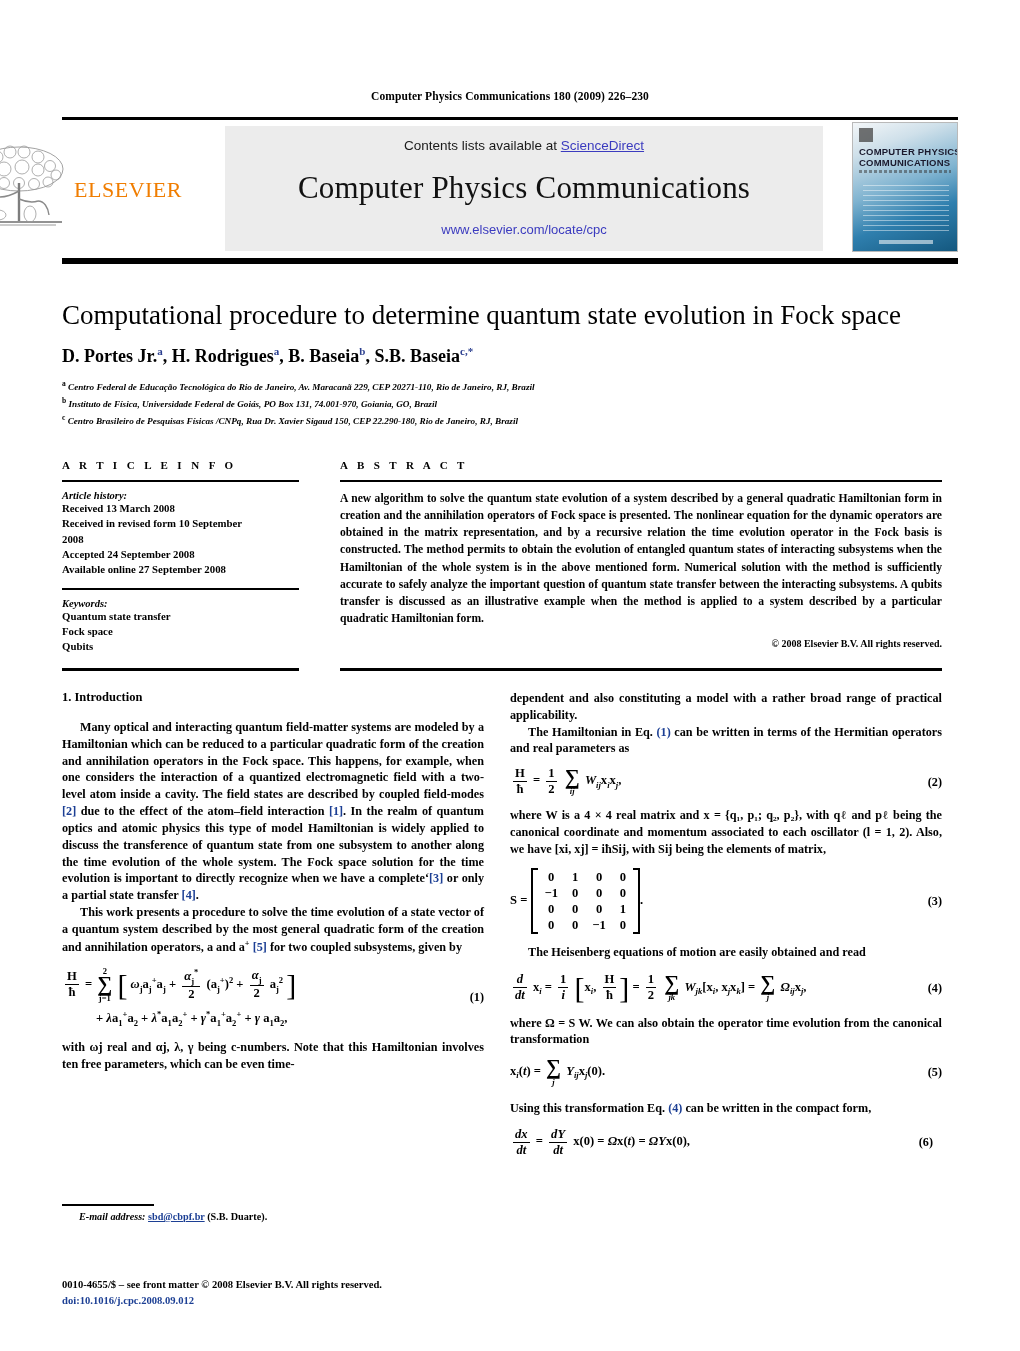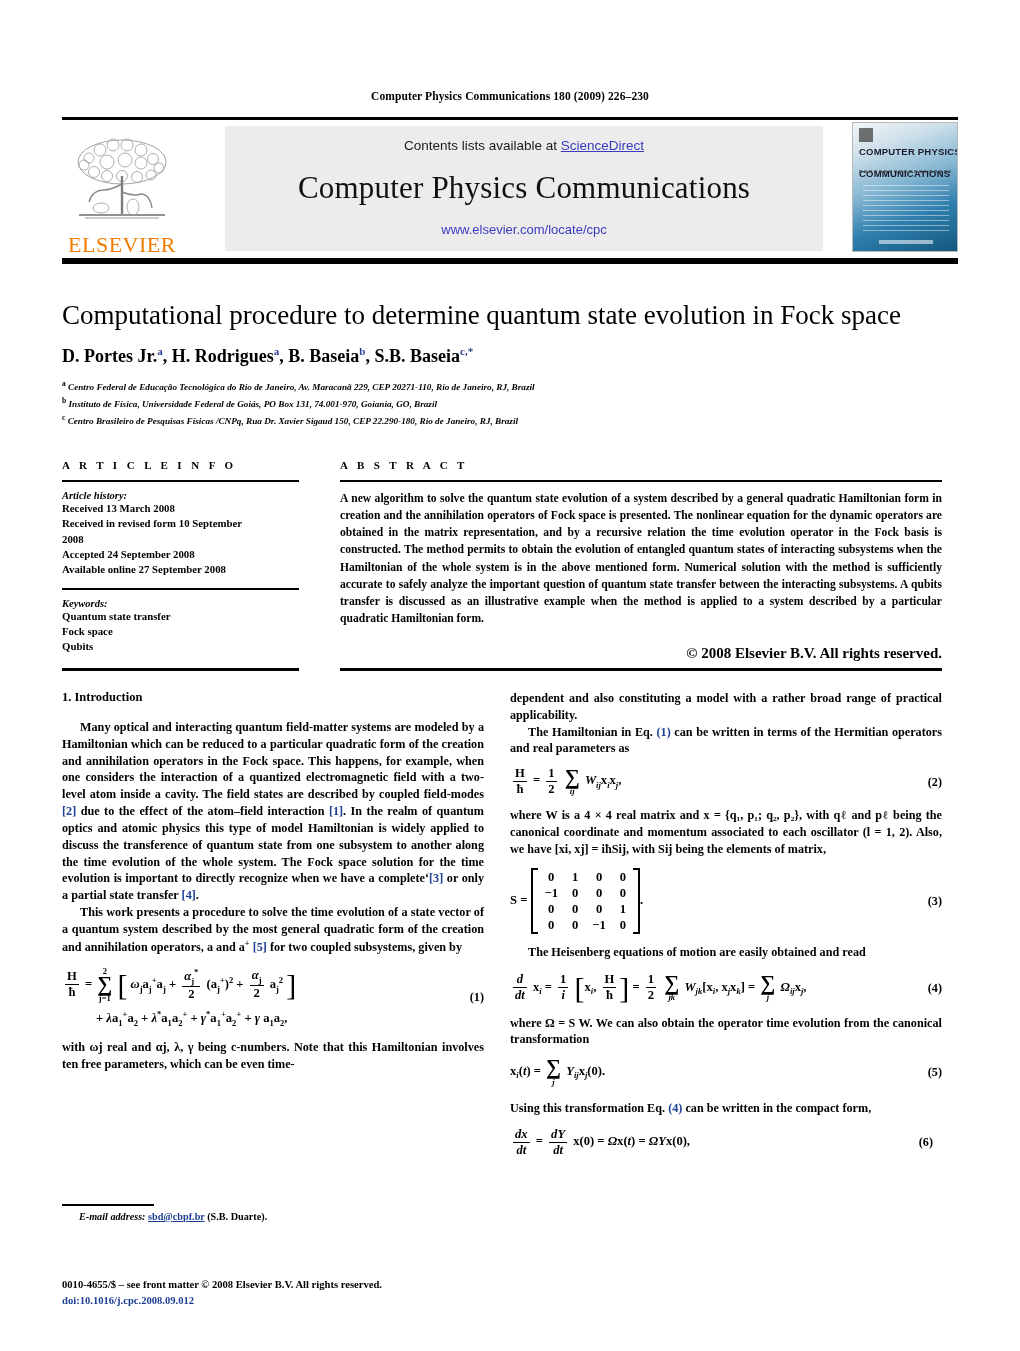--- a/index.html
+++ b/index.html
@@ -24,21 +24,21 @@
   .hdr-rule-top{
     position:absolute;left:62px;top:117px;width:896px;height:3px;background:#000;
   }
   .hdr-rule-bottom{
     position:absolute;left:62px;top:258px;width:896px;height:6px;background:#000;
   }
   .hdr-wrap{position:absolute;left:62px;top:122px;width:896px;height:134px;}
 
   .elsevier-logo{
     position:absolute;left:0;top:0;width:120px;height:134px;
-    display:flex;flex-direction:column;align-items:center;justify-content:flex-end;
+    display:flex;flex-direction:row;align-items:center;justify-content:flex-end;
   }
   .tree-box{width:110px;height:100px;position:relative;}
   .elsevier-word{
     font-family:"Liberation Serif", serif;
     color:#F07D00;font-size:22px;letter-spacing:.5px;font-weight:400;
     line-height:1;margin-top:2px;
   }
 
   .hdr-center{
     position:absolute;left:163px;top:4px;width:598px;height:125px;
@@ -62,21 +62,21 @@
   }
   .cover-els{
     position:absolute;left:6px;top:5px;width:14px;height:14px;
     background:#444;opacity:.75;
   }
   .cover-t1,.cover-t2{
     position:absolute;left:6px;font-family:"Liberation Sans",sans-serif;
     font-weight:700;font-size:9.5px;color:#1a1a2e;letter-spacing:.2px;white-space:nowrap;
   }
   .cover-t1{top:23px;}
-  .cover-t2{top:34px;margin-top:11px;}
+  .cover-t2{top:34px;}
   .cover-sub{
     position:absolute;left:6px;top:47px;width:92px;height:3px;
     background:repeating-linear-gradient(90deg,#333 0 3px,transparent 3px 5px);
     opacity:.5;
   }
   .cover-lines{
     position:absolute;left:10px;top:62px;width:86px;height:48px;
     background:repeating-linear-gradient(180deg,rgba(255,255,255,.45) 0 1px,transparent 1px 5px);
   }
   .cover-foot{
@@ -107,21 +107,21 @@
   .col-info{position:absolute;left:62px;top:459px;width:237px;}
   .col-abs{position:absolute;left:340px;top:459px;width:602px;}
   .rule-thin{height:2px;background:#000;margin:9px 0 8px 0;}
   .rule-thin2{height:2px;background:#000;margin:10px 0 8px 0;}
   .hist-head,.kw-head{font-size:10.5px;font-style:italic;font-weight:700;}
   .hist-list,.kw-list{font-size:10.8px;line-height:1.42;font-weight:700;}
   .abs-body{
     font-size:11.6px;line-height:1.48;text-align:justify;font-weight:700;
   }
   .abs-copy{
-    font-size:15px;font-weight:700;text-align:right;margin-top:18px;
+    font-size:10px;font-weight:700;text-align:right;margin-top:11px;
   }
 
   .rule-left{position:absolute;left:62px;top:668px;width:237px;height:3px;background:#000;}
   .rule-right{position:absolute;left:340px;top:668px;width:602px;height:3px;background:#000;}
 
   
   .colL{position:absolute;left:62px;top:690px;width:422px;}
   .colR{position:absolute;left:510px;top:690px;width:432px;}
   .h2{font-size:12.5px;font-weight:700;margin:0 0 14px 0;}
   p.body{

